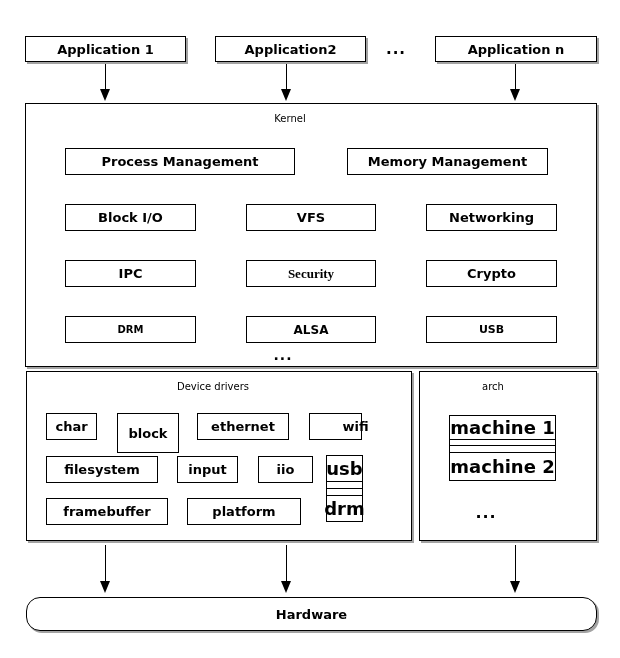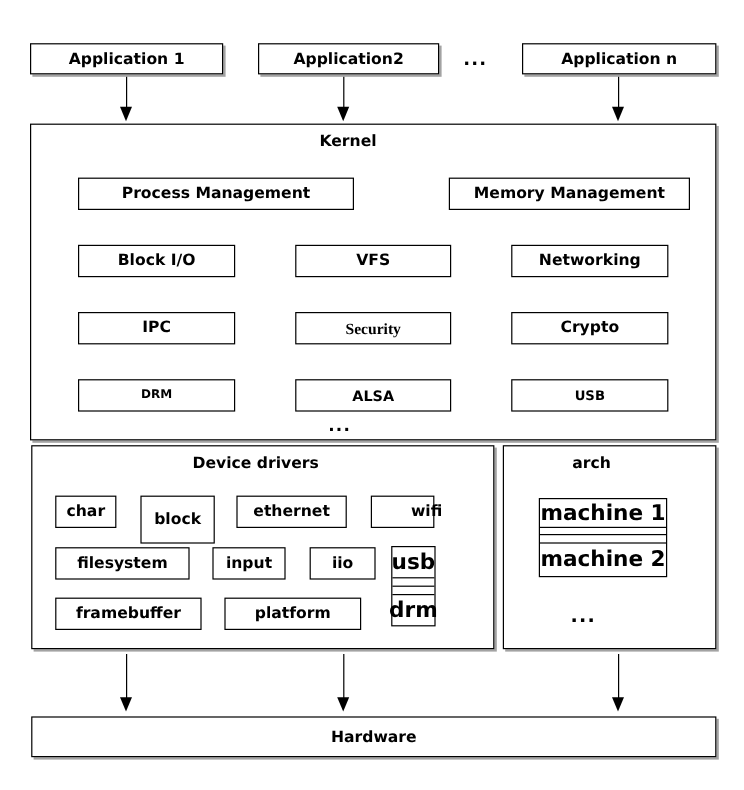--- a/index.html
+++ b/index.html
@@ -10,21 +10,21 @@
   }
   .box{
     position:absolute;background:#ffffff;border:1px solid #000000;
     display:flex;align-items:center;justify-content:center;
     font-weight:700;font-size:13px;white-space:nowrap;box-sizing:border-box;
   }
   .shadowed{box-shadow:2px 2px 0 #a3a3a3;}
   .container{justify-content:flex-start;align-items:flex-start;}
   .title{
     position:absolute;transform:translateX(-50%);
-    font-weight:700;font-size:13px;white-space:nowrap;line-height:16px;
+    font-weight:400;font-size:10px;white-space:nowrap;line-height:16px;
   }
   .dots{
     position:absolute;transform:translateX(-50%);
     font-weight:700;font-size:14px;line-height:10px;letter-spacing:1px;
   }
   .fs10{font-size:10px;}
   .fs11{font-size:11px;}
   .fs12{font-size:12px;}
   .arrow{position:absolute;width:11px;}
   .arrow .stem{position:absolute;left:5px;top:0;width:1px;background:#000;}
@@ -61,21 +61,21 @@
   </div>
   <div class="arrow" style="left:510px;top:64px;height:37px;">
     <div class="stem" style="height:26px;"></div>
     <div class="head"></div>
   </div>
 
   <div class="box shadowed container" style="left:25px;top:103px;width:572px;height:264px;">
     <div class="title" style="left:264px;top:7px;">Kernel</div>
 
     <div class="box" style="left:39px;top:44px;width:230px;height:27px;">Process Management</div>
-    <div class="box" style="left:348px;top:44px;width:201px;height:27px;">Memory Management</div>
+    <div class="box" style="left:321px;top:44px;width:201px;height:27px;">Memory Management</div>
 
     <div class="box" style="left:39px;top:100px;width:131px;height:27px;">Block I/O</div>
     <div class="box" style="left:220px;top:100px;width:130px;height:27px;">VFS</div>
     <div class="box" style="left:400px;top:100px;width:131px;height:27px;">Networking</div>
 
     <div class="box" style="left:39px;top:156px;width:131px;height:27px;">IPC</div>
     <div class="box" style="left:220px;top:156px;width:130px;height:27px;font-family:Liberation Serif, serif;">Security</div>
     <div class="box" style="left:400px;top:156px;width:131px;height:27px;">Crypto</div>
 
     <div class="box fs10" style="left:39px;top:212px;width:131px;height:27px;">DRM</div>
@@ -127,15 +127,15 @@
   </div>
   <div class="arrow" style="left:281px;top:545px;height:48px;">
     <div class="stem" style="height:37px;"></div>
     <div class="head"></div>
   </div>
   <div class="arrow" style="left:510px;top:545px;height:48px;">
     <div class="stem" style="height:37px;"></div>
     <div class="head"></div>
   </div>
 
-  <div class="box shadowed" style="left:26px;top:597px;width:571px;height:34px;">Hardware</div>
+  <div class="box shadowed" style="left:26px;top:597px;width:571px;height:34px;border-radius:14px;">Hardware</div>
 
 </div>
 
 </body></html>

